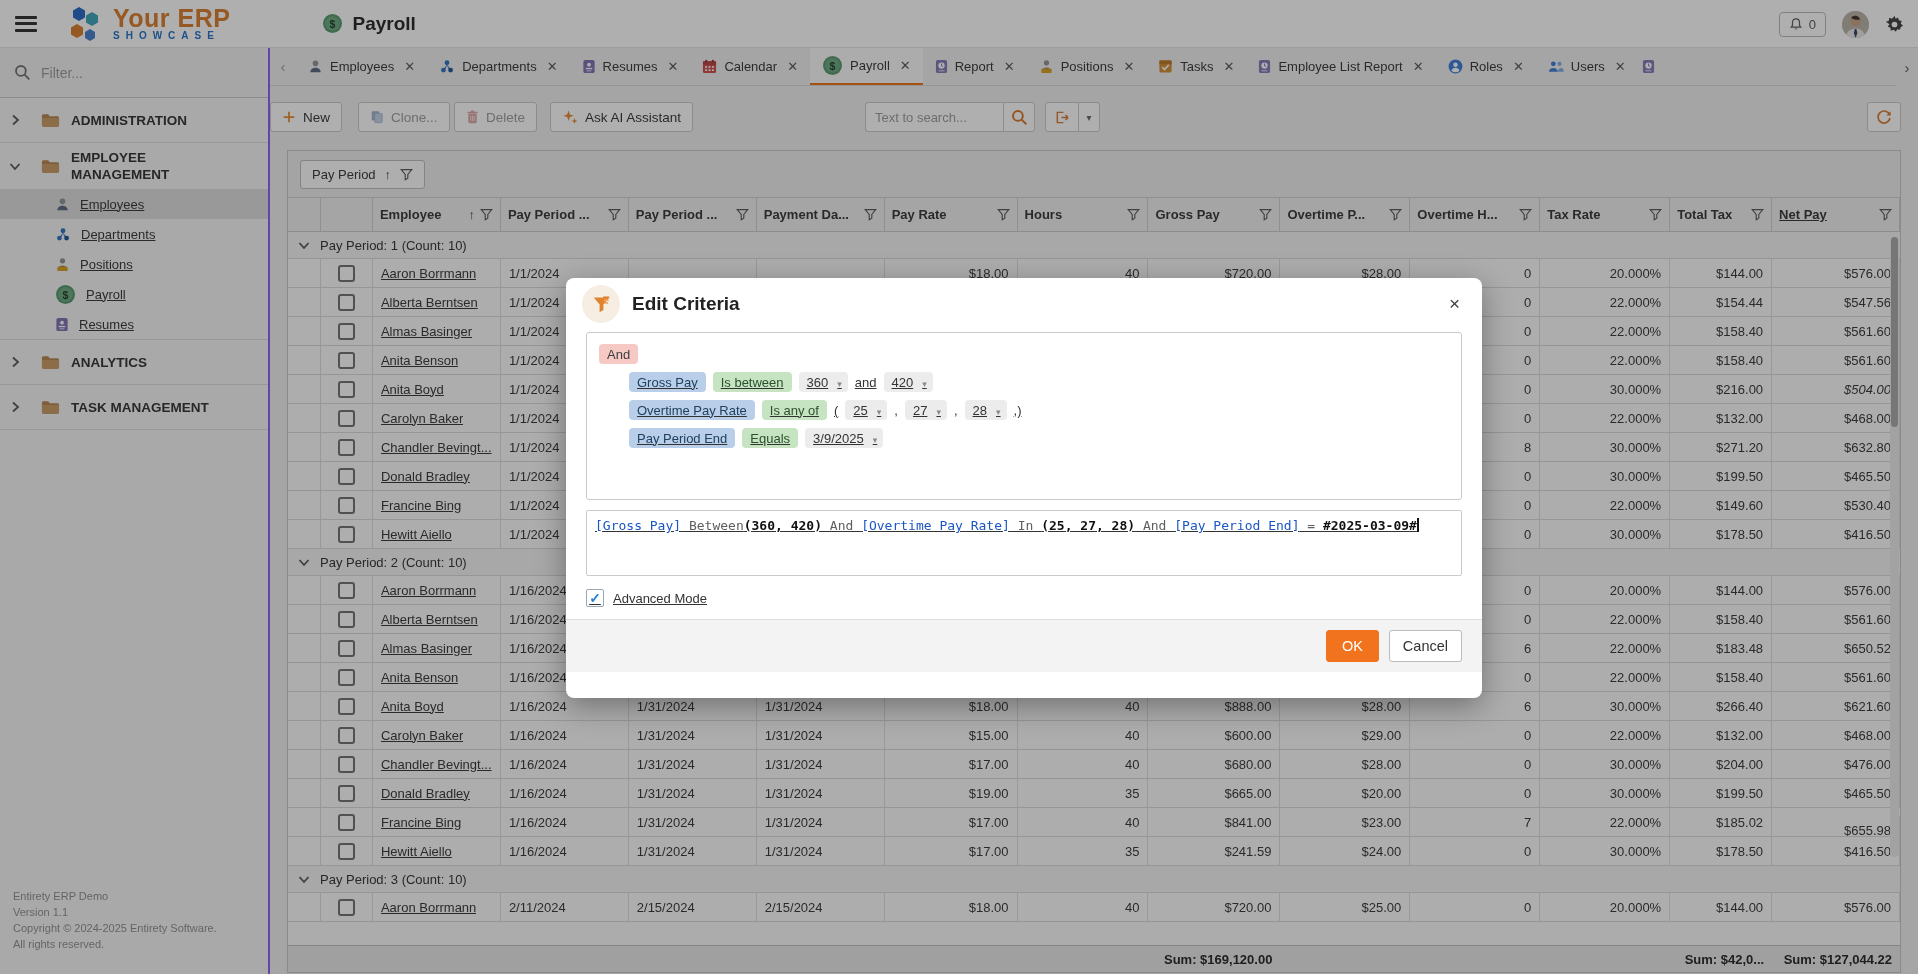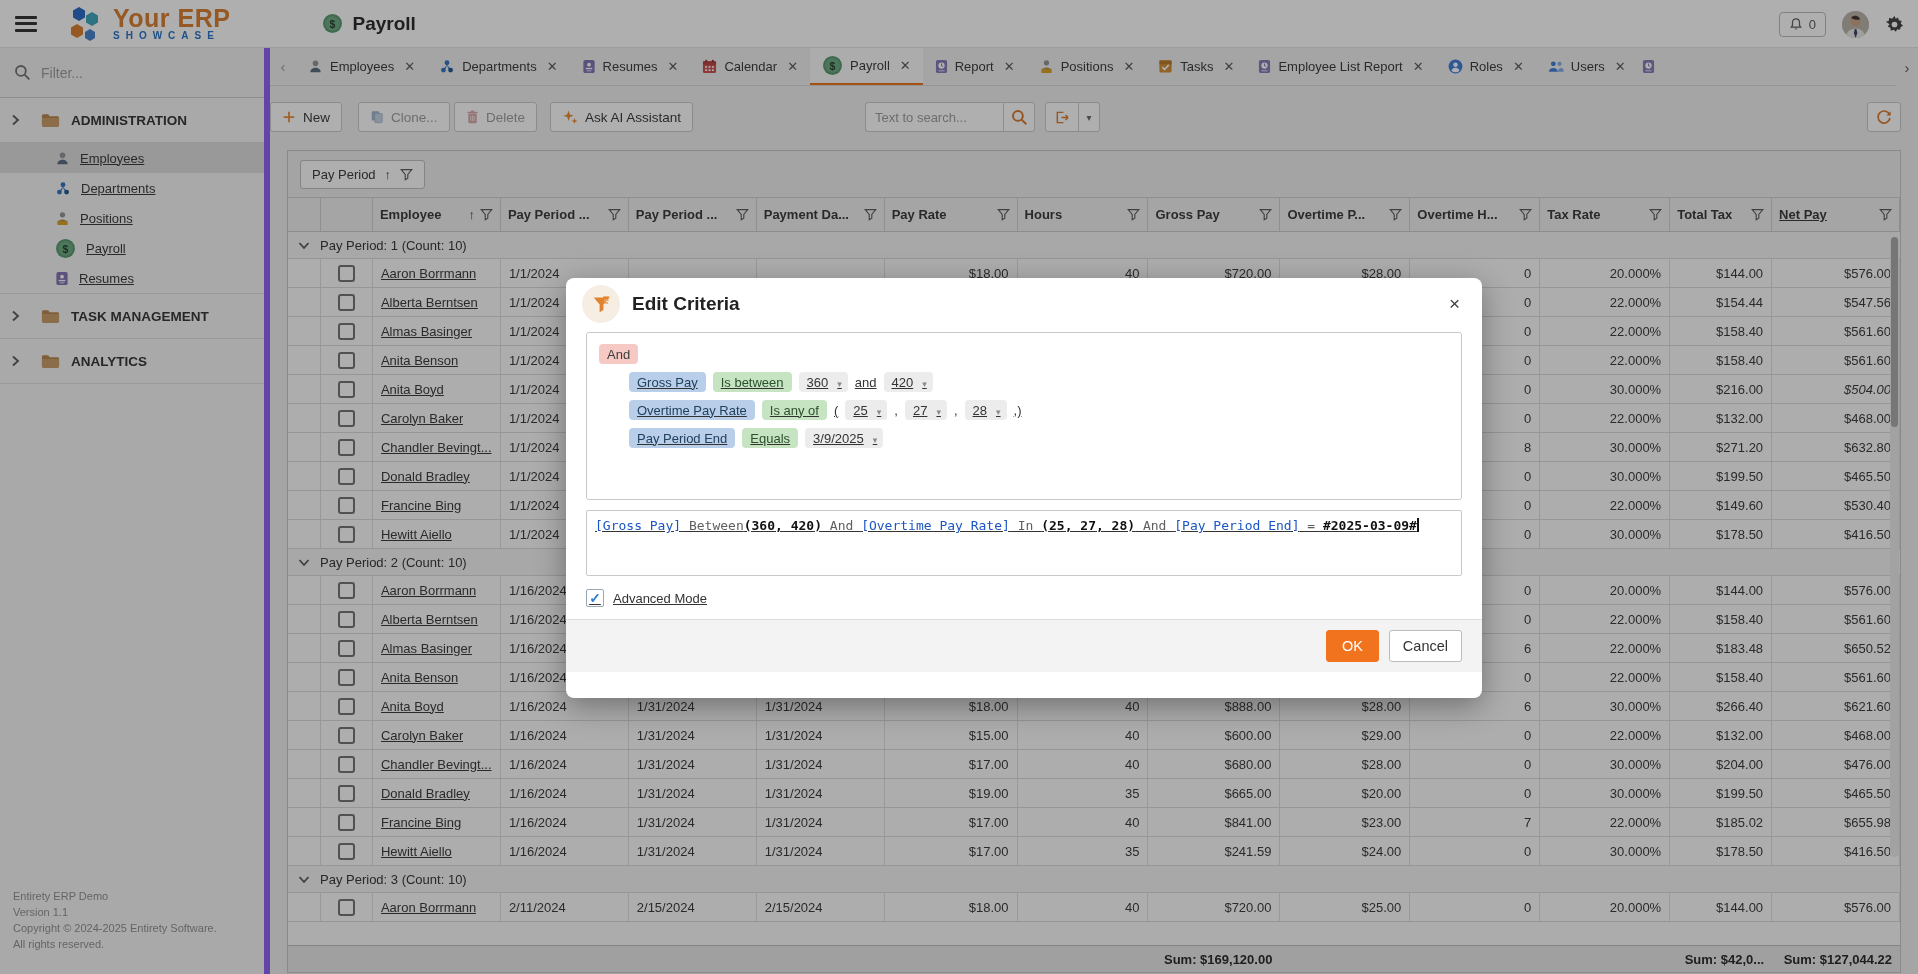--- a/index.html
+++ b/index.html
@@ -17,21 +17,21 @@
   #logo-sub { font-size:10px; font-weight:bold; color:#1f6fc4; letter-spacing:6px; line-height:11px; }
   #page-head { display:flex; align-items:center; margin-left:92px; gap:9px; }
   #page-title { font-size:19px; font-weight:600; color:#222; }
   #appbar-right { position:absolute; right:14px; top:0; height:48px; display:flex; align-items:center; gap:16px; }
   #bell-pill { display:flex; align-items:center; gap:6px; border:1px solid #b9b9b9; border-radius:4px; padding:4px 9px; color:#555; }
   #avatar { width:27px; height:27px; border-radius:50%; overflow:hidden; background:#cfcfcf; }
   .ic { display:inline-flex; align-items:center; justify-content:center; }
   .ic svg { display:block; }
 
   
-  #sidebar { position:absolute; left:0; top:48px; width:270px; height:926px; background:#f6f6f6; border-right:6px solid #8b5cf6; z-index:1; }
+  #sidebar { position:absolute; left:0; top:48px; width:270px; height:926px; background:#f6f6f6; border-right:2px solid #8b5cf6; z-index:1; }
   #filter-row { height:50px; background:#f2f2f2; border-bottom:1px solid #c9c9c9; display:flex; align-items:center; padding:0 14px; gap:10px; }
   #filter-input { border:none; outline:none; background:transparent; font-family:"Liberation Sans",sans-serif; font-size:14px; color:#444; width:200px; }
   #filter-input::placeholder { color:#9a9a9a; }
   .tree-group { border-bottom:1px solid #dedede; }
   .tree-head { display:flex; align-items:center; min-height:44px; padding:6px 0; gap:11px; cursor:pointer; }
   .tree-head .chev { width:30px; display:flex; justify-content:center; }
   .tree-head .glabel { font-weight:bold; font-size:13.5px; color:#2e2e2e; width:170px; line-height:17px; }
   .tree-child { display:flex; align-items:center; height:30px; padding-left:55px; gap:10px; cursor:pointer; }
   .tree-child.selected { background:#dddddd; }
   .tree-child .clabel { text-decoration:underline; color:#333; }
@@ -190,20 +190,34 @@
             <span class="ic">
               <svg width="19" height="16" viewBox="0 0 20 16">
                 <path d="M1 3.5C1 2.7 1.7 2 2.5 2h5l1.8 2h8.2c.8 0 1.5.7 1.5 1.5v8c0 .8-.7 1.5-1.5 1.5h-15C1.7 15 1 14.3 1 13.5z" fill="#b5844c"></path>
                 <path d="M1 6h18v7.5c0 .8-.7 1.5-1.5 1.5h-15C1.7 15 1 14.3 1 13.5z" fill="#c89a63"></path>
               </svg>
             </span>
             <span class="glabel">ADMINISTRATION</span>
           </div>
         </div>
         <div class="tree-group">
+          <div class="tree-head">
+            <span class="chev ic">
+              <svg width="12" height="12" viewBox="0 0 12 12">
+                <path d="M1.5 4L6 9l4.5-5" fill="none" stroke="#555" stroke-width="1.8"></path>
+              </svg>
+            </span>
+            <span class="ic">
+              <svg width="19" height="16" viewBox="0 0 20 16">
+                <path d="M1 3.5C1 2.7 1.7 2 2.5 2h5l1.8 2h8.2c.8 0 1.5.7 1.5 1.5v8c0 .8-.7 1.5-1.5 1.5h-15C1.7 15 1 14.3 1 13.5z" fill="#b5844c"></path>
+                <path d="M1 6h18v7.5c0 .8-.7 1.5-1.5 1.5h-15C1.7 15 1 14.3 1 13.5z" fill="#c89a63"></path>
+              </svg>
+            </span>
+            <span class="glabel">EMPLOYEE MANAGEMENT</span>
+          </div>
           <div class="tree-child selected">
             <span class="ic">
               <svg width="15" height="15" viewBox="0 0 16 16">
                 <circle cx="8" cy="4.6" r="3" fill="#8d9199"></circle>
                 <path d="M2.5 14c0-3 2.5-4.8 5.5-4.8s5.5 1.8 5.5 4.8z" fill="#56677e"></path>
               </svg>
             </span>
             <span class="clabel">Employees</span>
           </div>
           <div class="tree-child">
@@ -256,37 +270,37 @@
               <svg width="12" height="12" viewBox="0 0 12 12">
                 <path d="M4 1.5L9 6l-5 4.5" fill="none" stroke="#555" stroke-width="1.8"></path>
               </svg>
             </span>
             <span class="ic">
               <svg width="19" height="16" viewBox="0 0 20 16">
                 <path d="M1 3.5C1 2.7 1.7 2 2.5 2h5l1.8 2h8.2c.8 0 1.5.7 1.5 1.5v8c0 .8-.7 1.5-1.5 1.5h-15C1.7 15 1 14.3 1 13.5z" fill="#b5844c"></path>
                 <path d="M1 6h18v7.5c0 .8-.7 1.5-1.5 1.5h-15C1.7 15 1 14.3 1 13.5z" fill="#c89a63"></path>
               </svg>
             </span>
-            <span class="glabel">TASK MANAGEMENT</span>
+            <span class="glabel">ANALYTICS</span>
           </div>
         </div>
         <div class="tree-group">
           <div class="tree-head">
             <span class="chev ic">
               <svg width="12" height="12" viewBox="0 0 12 12">
                 <path d="M4 1.5L9 6l-5 4.5" fill="none" stroke="#555" stroke-width="1.8"></path>
               </svg>
             </span>
             <span class="ic">
               <svg width="19" height="16" viewBox="0 0 20 16">
                 <path d="M1 3.5C1 2.7 1.7 2 2.5 2h5l1.8 2h8.2c.8 0 1.5.7 1.5 1.5v8c0 .8-.7 1.5-1.5 1.5h-15C1.7 15 1 14.3 1 13.5z" fill="#b5844c"></path>
                 <path d="M1 6h18v7.5c0 .8-.7 1.5-1.5 1.5h-15C1.7 15 1 14.3 1 13.5z" fill="#c89a63"></path>
               </svg>
             </span>
-            <span class="glabel">ANALYTICS</span>
+            <span class="glabel">TASK MANAGEMENT</span>
           </div>
         </div>
       </div>
     <div id="version-info">
         <div>Entirety ERP Demo</div>
         <div>Version 1.1</div>
         <div>Copyright © 2024-2025 Entirety Software.</div>
         <div>All rights reserved.</div>
       </div>
   </div>
@@ -1012,21 +1026,21 @@
           <div class="dcell" style="width:128px;">1/16/2024</div>
           <div class="dcell" style="width:128px;">1/31/2024</div>
           <div class="dcell" style="width:128px;">1/31/2024</div>
           <div class="dcell num" style="width:133px;">$17.00</div>
           <div class="dcell num" style="width:131px;">40</div>
           <div class="dcell num" style="width:132px;">$841.00</div>
           <div class="dcell num" style="width:130px;">$23.00</div>
           <div class="dcell num" style="width:130px;">7</div>
           <div class="dcell num" style="width:130px;">22.000%</div>
           <div class="dcell num" style="width:102px;">$185.02</div>
-          <div class="dcell num" style="width:128px;">$655.98</div>
+          <div class="dcell num" style="width:128px;margin-top:8px;">$655.98</div>
         </div>
         <div class="drow">
           <div class="dcell" style="width:33px;"></div>
           <div class="dcell" style="width:52px; justify-content:center;">
             <div class="cbox"></div>
           </div>
           <div class="dcell" style="width:128px;">
             <span class="namelink">Hewitt Aiello</span>
           </div>
           <div class="dcell" style="width:128px;">1/16/2024</div>

